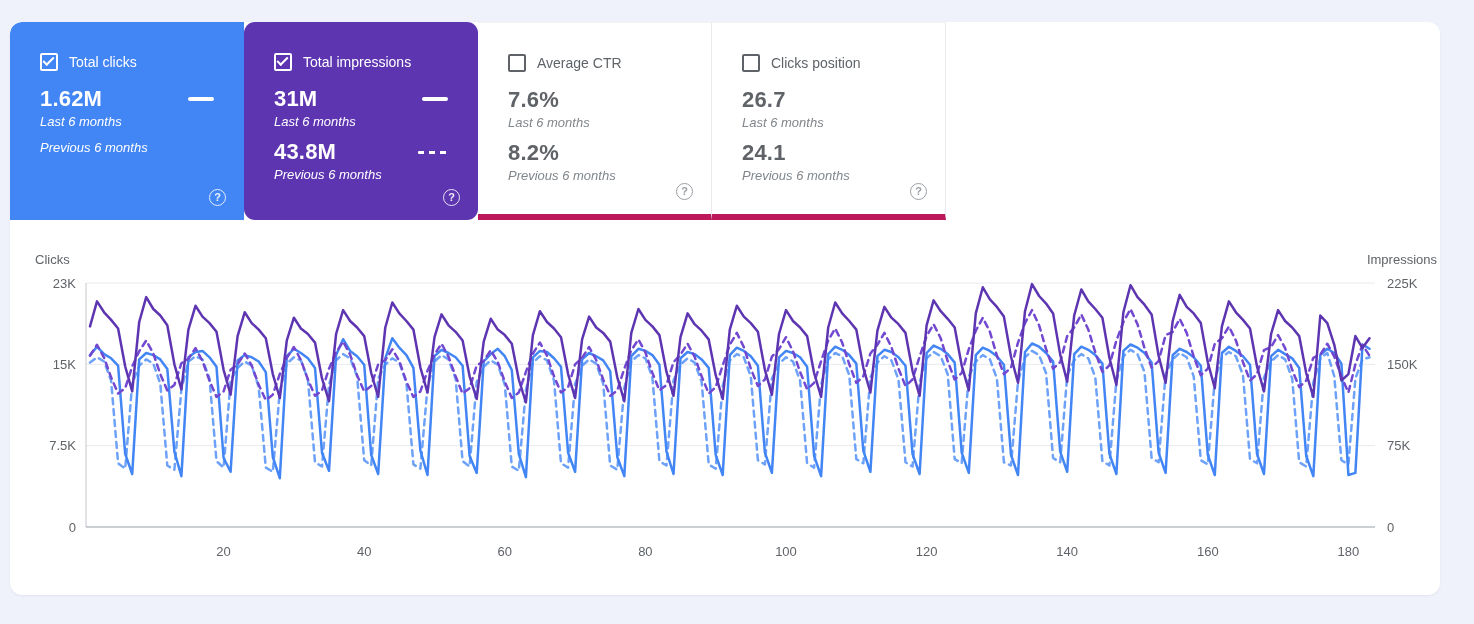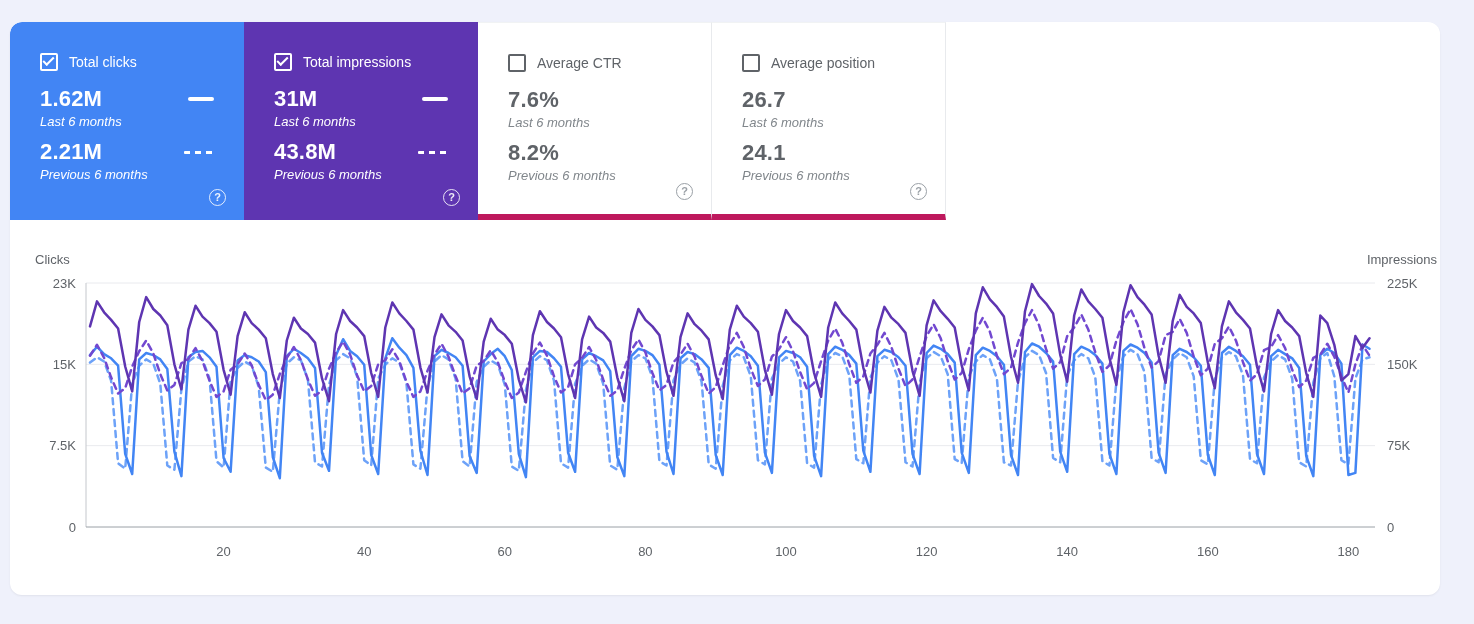--- a/index.html
+++ b/index.html
@@ -70,30 +70,26 @@
         <span class="check-label">Total clicks</span>
       </div>
       <div class="metric">
         <div class="value-row">
           <span class="value">1.62M</span>
           <span class="mark-solid"></span>
         </div>
         <div class="caption">Last 6 months</div>
       </div>
       <div class="metric">
-        <div class="value-row">
-          <span class="value">2.21M</span>
-          <span class="mark-dashed"></span>
-        </div>
         <div class="caption">Previous 6 months</div>
       </div>
       <div class="help">?</div>
     </div>
 
-    <div class="card card--colored" style="background: rgb(94, 53, 177);">
+    <div class="card card--colored" style="background: rgb(94, 53, 177); border-radius: 11px;">
       <div class="check-row">
         <div class="checkbox checked"></div>
         <span class="check-label">Total impressions</span>
       </div>
       <div class="metric">
         <div class="value-row">
           <span class="value">31M</span>
           <span class="mark-solid"></span>
         </div>
         <div class="caption">Last 6 months</div>
@@ -124,21 +120,21 @@
           <span class="value">8.2%</span>
         </div>
         <div class="caption">Previous 6 months</div>
       </div>
       <div class="help">?</div>
     </div>
 
     <div class="card card--plain">
       <div class="check-row">
         <div class="checkbox"></div>
-        <span class="check-label">Average position</span>
+        <span class="check-label">Clicks position</span>
       </div>
       <div class="metric">
         <div class="value-row">
           <span class="value">26.7</span>
         </div>
         <div class="caption">Last 6 months</div>
       </div>
       <div class="metric">
         <div class="value-row">
           <span class="value">24.1</span>

